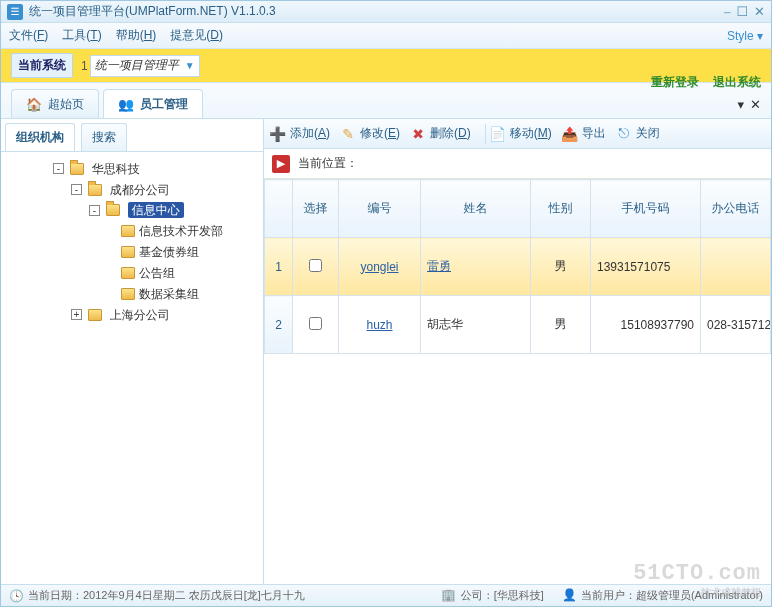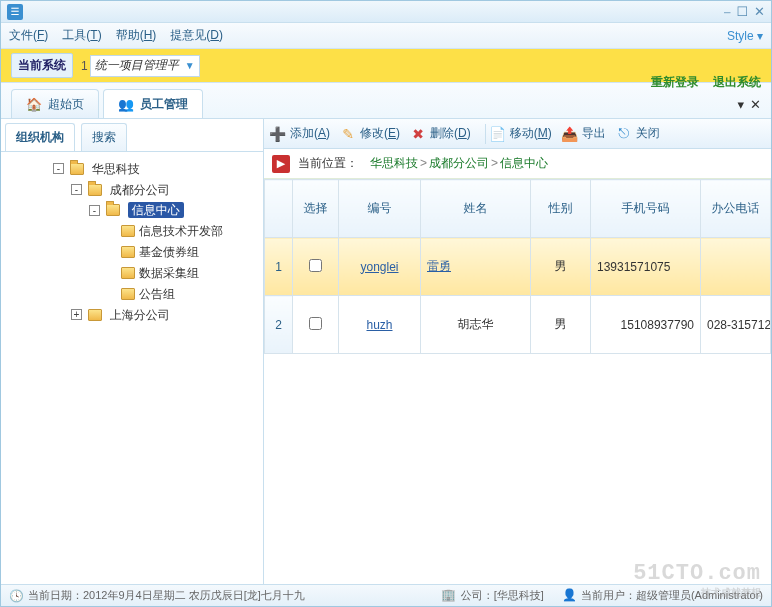--- a/index.html
+++ b/index.html
@@ -85,20 +85,21 @@
 
 
 .watermark { position:absolute; right:10px; bottom:6px; font-size:22px; font-weight:bold; color:rgba(170,170,170,0.45); font-family:Liberation Mono, monospace; letter-spacing:1px; pointer-events:none;}
 .watermark .sub { font-size:10px; display:block; text-align:right; letter-spacing:0;}
 </style>
 </head>
 <body>
 
 <div class="titlebar">
   <span class="icon">☰</span>
+  <span>统一项目管理平台(UMPlatForm.NET) V1.1.0.3</span>
   <span class="spacer"></span>
   <span class="winbtns">
     <span>⎯</span>
     <span>☐</span>
     <span>✕</span>
   </span>
 </div>
 
 <div class="menubar">
   <span class="mi">文件(<u>F</u>)</span>
@@ -156,22 +157,22 @@
               <span class="fic open"></span>
               <span class="node">成都分公司</span>
               <ul>
                 <li>
                   <span class="tw">-</span>
                   <span class="fic open"></span>
                   <span class="node sel">信息中心</span>
                   <ul>
                     <li><span class="tw blank"></span><span class="fic"></span><span class="node">信息技术开发部</span></li>
                     <li><span class="tw blank"></span><span class="fic"></span><span class="node">基金债券组</span></li>
+                    <li><span class="tw blank"></span><span class="fic"></span><span class="node">公告组</span></li>
                     <li><span class="tw blank"></span><span class="fic"></span><span class="node">数据采集组</span></li>
-                    <li><span class="tw blank"></span><span class="fic"></span><span class="node">公告组</span></li>
                   </ul>
                 </li>
               </ul>
             </li>
             <li>
               <span class="tw">+</span>
               <span class="fic"></span>
               <span class="node">上海分公司</span>
             </li>
           </ul>
@@ -205,23 +206,20 @@
         </span>
       <span class="tb">
           <span class="ico" style="color:#3a8fd0">⎋</span>
           <span>关闭</span>
         </span>
     </div>
 
     <div class="breadcrumb">
       <span class="arrow">▶</span>
       <span class="lbl2">当前位置：</span>
-      <span class="bc">
-        <a>华思科技</a><span class="sepc">&gt;</span><a>成都分公司</a><span class="sepc">&gt;</span><a>信息中心</a>
-      </span>
     </div>
 
     <div class="grid">
       <table>
         <colgroup>
           <col style="width:28px">
             <col style="width:46px">
             <col style="width:82px">
             <col style="width:110px">
             <col style="width:60px">
@@ -246,21 +244,21 @@
             <td class="lnk">yonglei</td>
             <td class="lnk" style="text-align:left">雷勇</td>
             <td>男</td>
             <td style="text-align:left">13931571075</td>
             <td style="text-align:left"></td>
           </tr>
           <tr>
             <td class="rownum">2</td>
             <td><input type="checkbox" style=""></td>
             <td class="lnk">huzh</td>
-            <td style="text-align:center">胡志华</td>
+            <td style="text-align:left">胡志华</td>
             <td>男</td>
             <td style="text-align:right">15108937790</td>
             <td style="text-align:left">028-3157120</td>
           </tr>
         </tbody>
       </table>
     </div>
   </div>
 </div>
 

